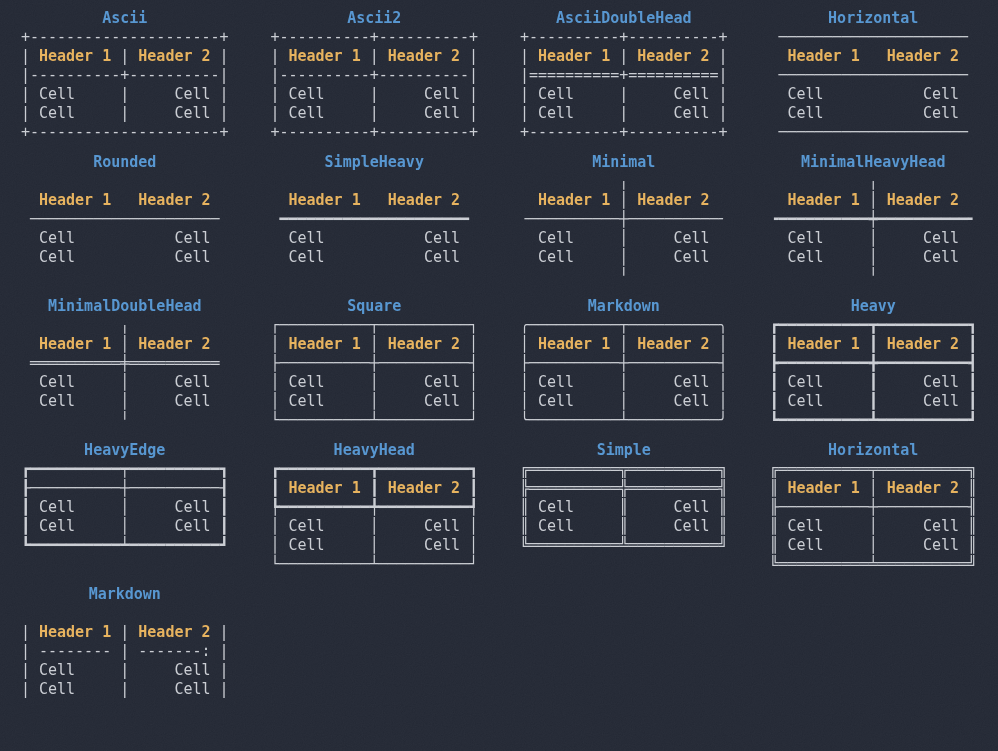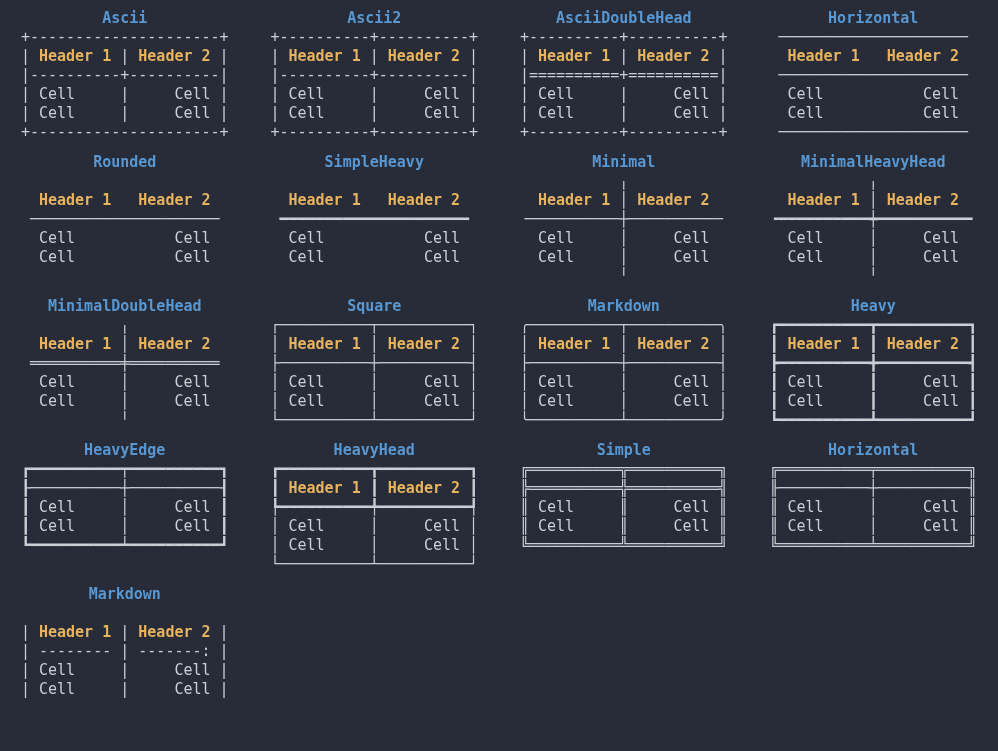--- a/index.html
+++ b/index.html
@@ -224,20 +224,21 @@
         <div class="line"><span class="b">╠══════════╬══════════╣</span></div>
         <div class="line"><span class="b">║ </span><span class="c">Cell</span><span class="b">     ║     </span><span class="c">Cell</span><span class="b"> ║</span></div>
         <div class="line"><span class="b">║ </span><span class="c">Cell</span><span class="b">     ║     </span><span class="c">Cell</span><span class="b"> ║</span></div>
         <div class="line"><span class="b">╚══════════╩══════════╝</span></div>
       </div>
     </div>
     <div class="table-block">
       <div class="tbl-title">Horizontal</div>
       <div class="tbl-art">
         <div class="line"><span class="b">╔══════════╤══════════╗</span></div>
+        <div class="line"><span class="b">║ </span><span class="h">Header 1</span><span class="b"> │ </span><span class="h">Header 2</span><span class="b"> ║</span></div>
         <div class="line"><span class="b">╟──────────┼──────────╢</span></div>
         <div class="line"><span class="b">║ </span><span class="c">Cell</span><span class="b">     │     </span><span class="c">Cell</span><span class="b"> ║</span></div>
         <div class="line"><span class="b">║ </span><span class="c">Cell</span><span class="b">     │     </span><span class="c">Cell</span><span class="b"> ║</span></div>
         <div class="line"><span class="b">╚══════════╧══════════╝</span></div>
       </div>
     </div>
     <div class="table-block">
       <div class="tbl-title">Markdown</div>
       <div class="tbl-art">
         <div class="line"><span class="b"> </span></div>

